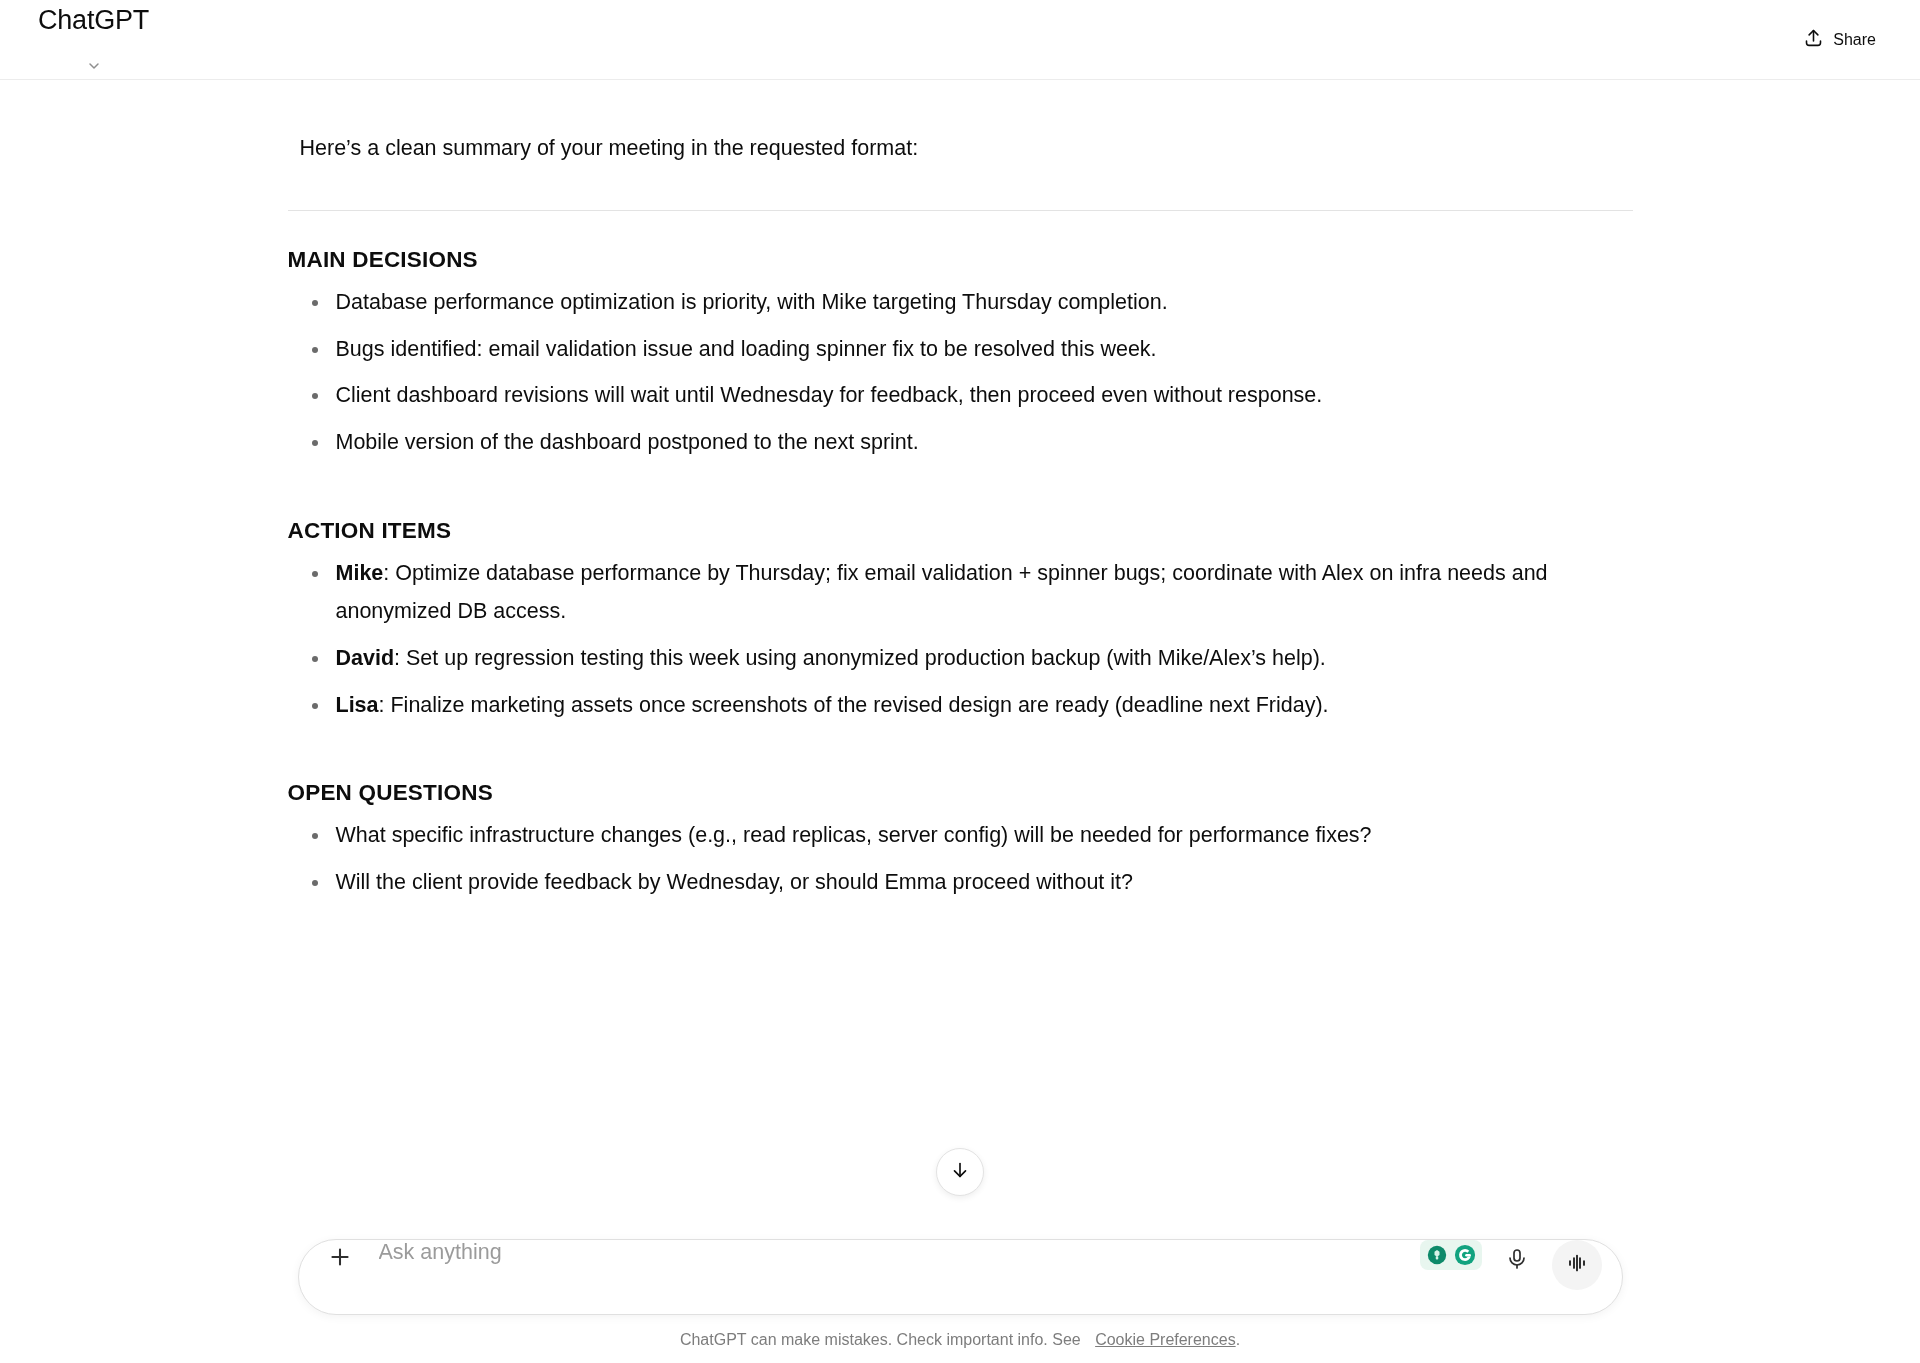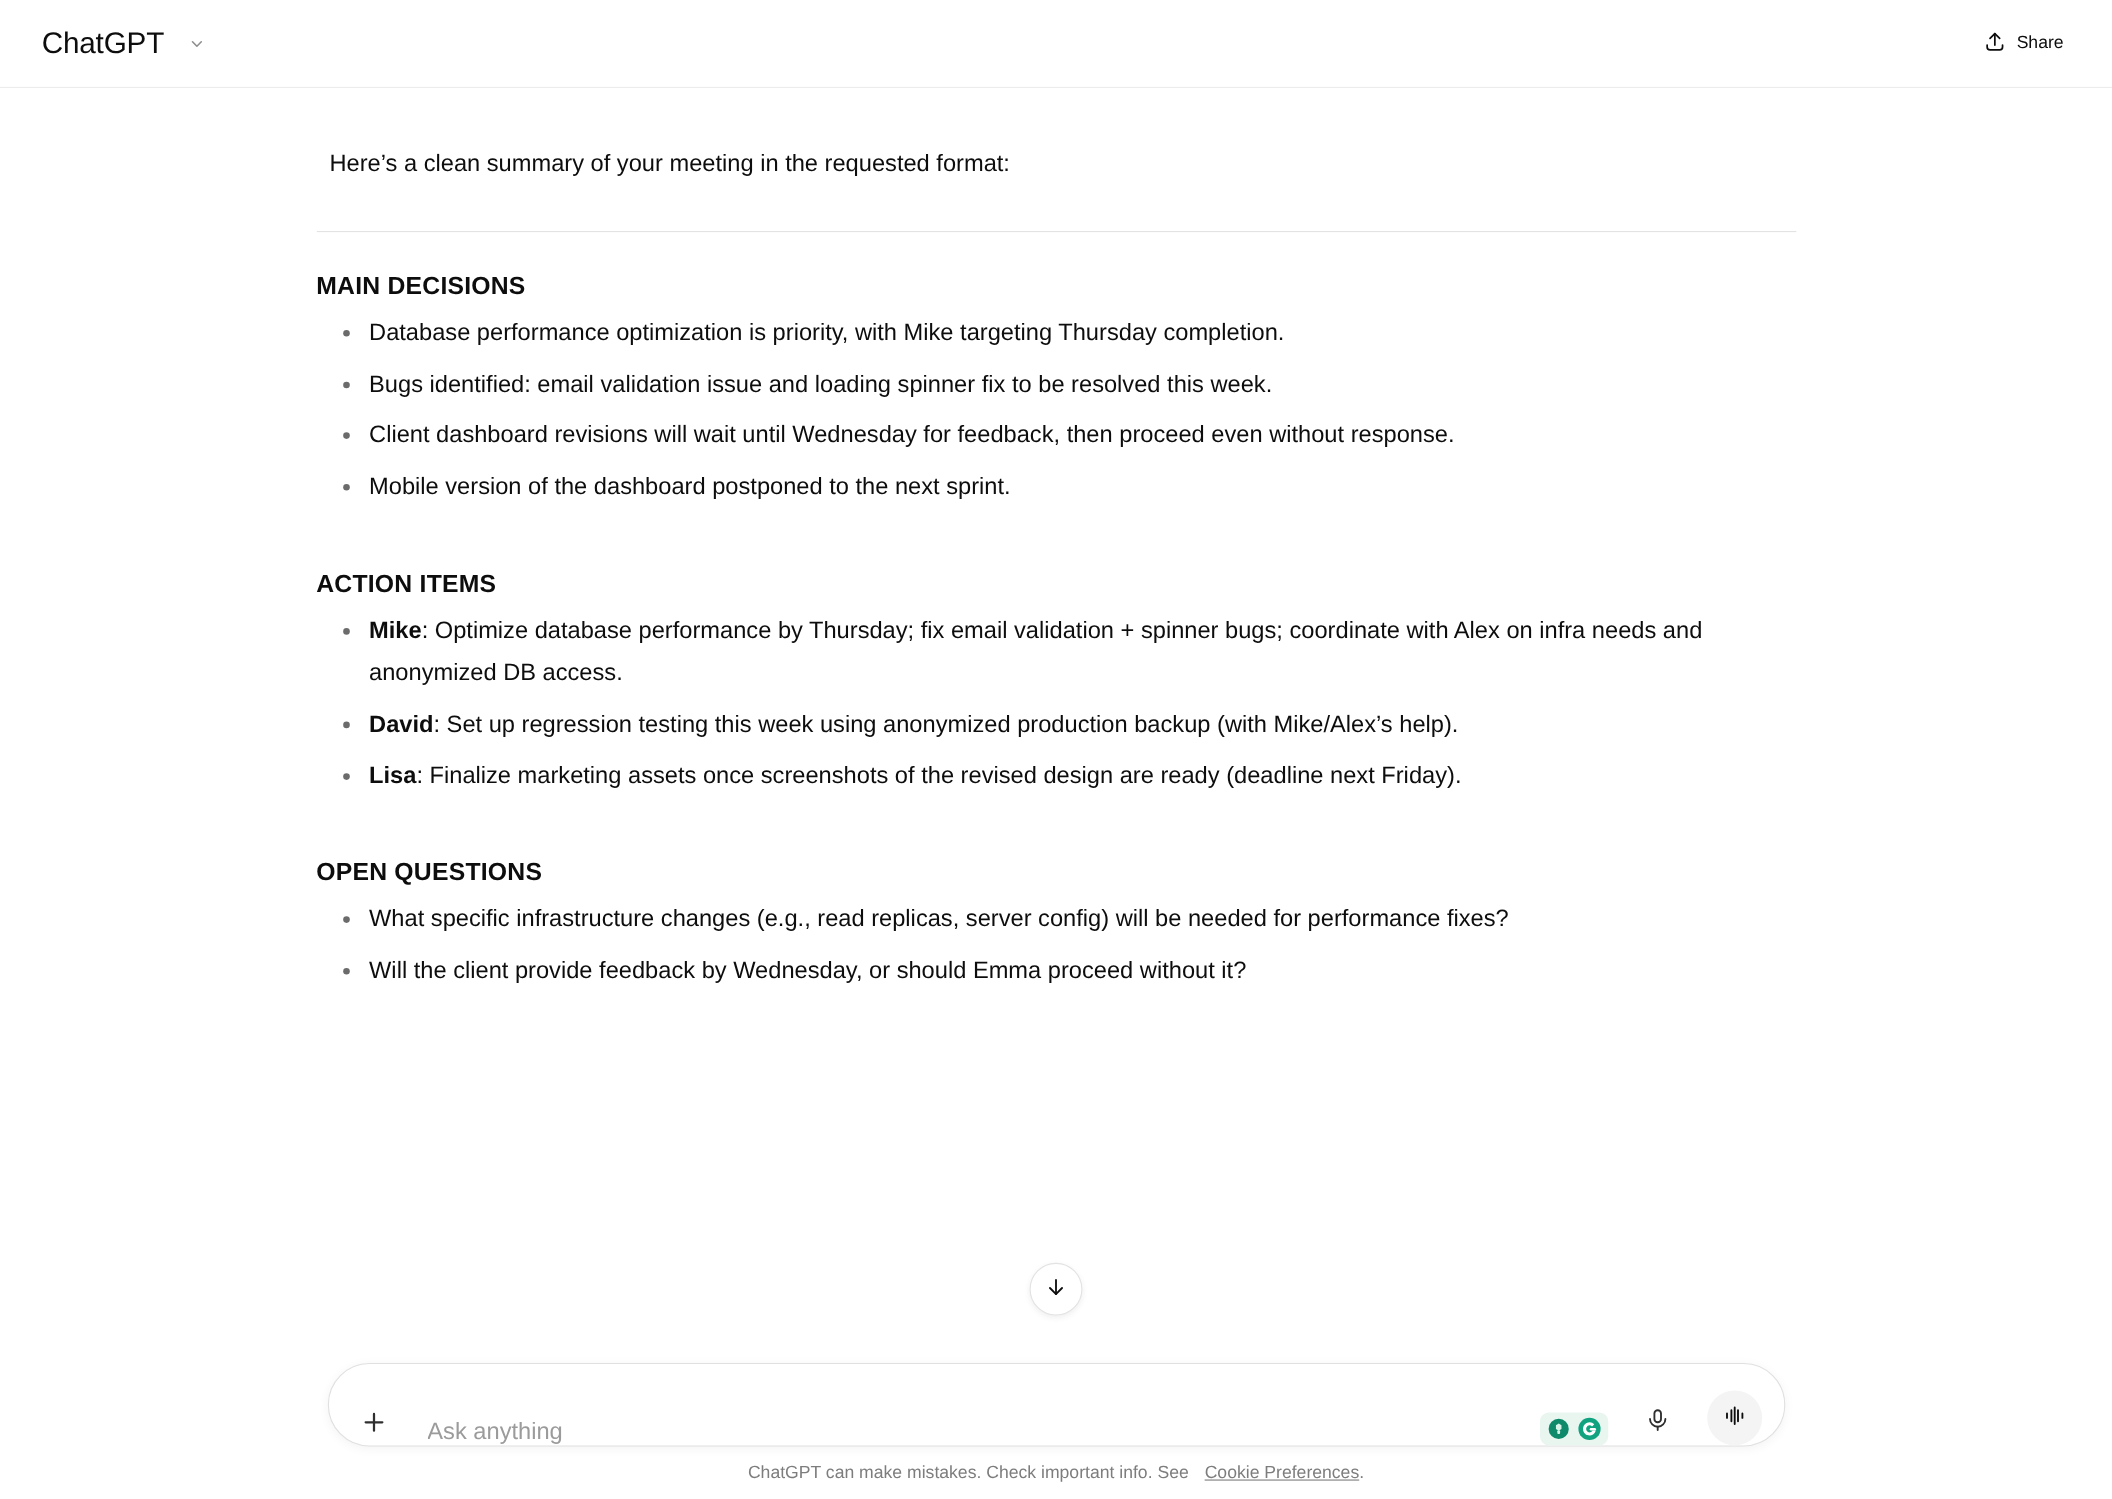--- a/index.html
+++ b/index.html
@@ -24,20 +24,21 @@
     padding: 0 32px 0 28px;
     background: #fff;
   }
   .brand {
     display: flex;
     align-items: center;
     gap: 22px;
     cursor: pointer;
     padding: 6px 10px;
     border-radius: 10px;
+    flex-direction: column;
   }
   .brand-title {
     font-size: 27px;
     font-weight: 400;
     color: #0d0d0d;
     letter-spacing: -0.2px;
   }
   .chev {
     width: 16px; height: 16px;
     display: inline-block;
@@ -135,23 +136,23 @@
   }
   .composer {
     width: 1325px;
     margin: 0 auto;
     height: 76px;
     border: 1px solid #e0e0e0;
     border-radius: 38px;
     background: #fff;
     box-shadow: 0 2px 10px rgba(0,0,0,.05);
     display: flex;
-    align-items: flex-end;
+    align-items: flex-start;
     padding: 0 20px 0 22px;
-    gap: 24px;
+    gap: 14px;
   }
   .plus-btn {
     width: 38px; height: 38px;
     display: flex; align-items: center; justify-content: center;
     border-radius: 50%;
     cursor: pointer;
     color: #2f2f2f;
     flex: 0 0 auto;
   }
   .ask-input {

